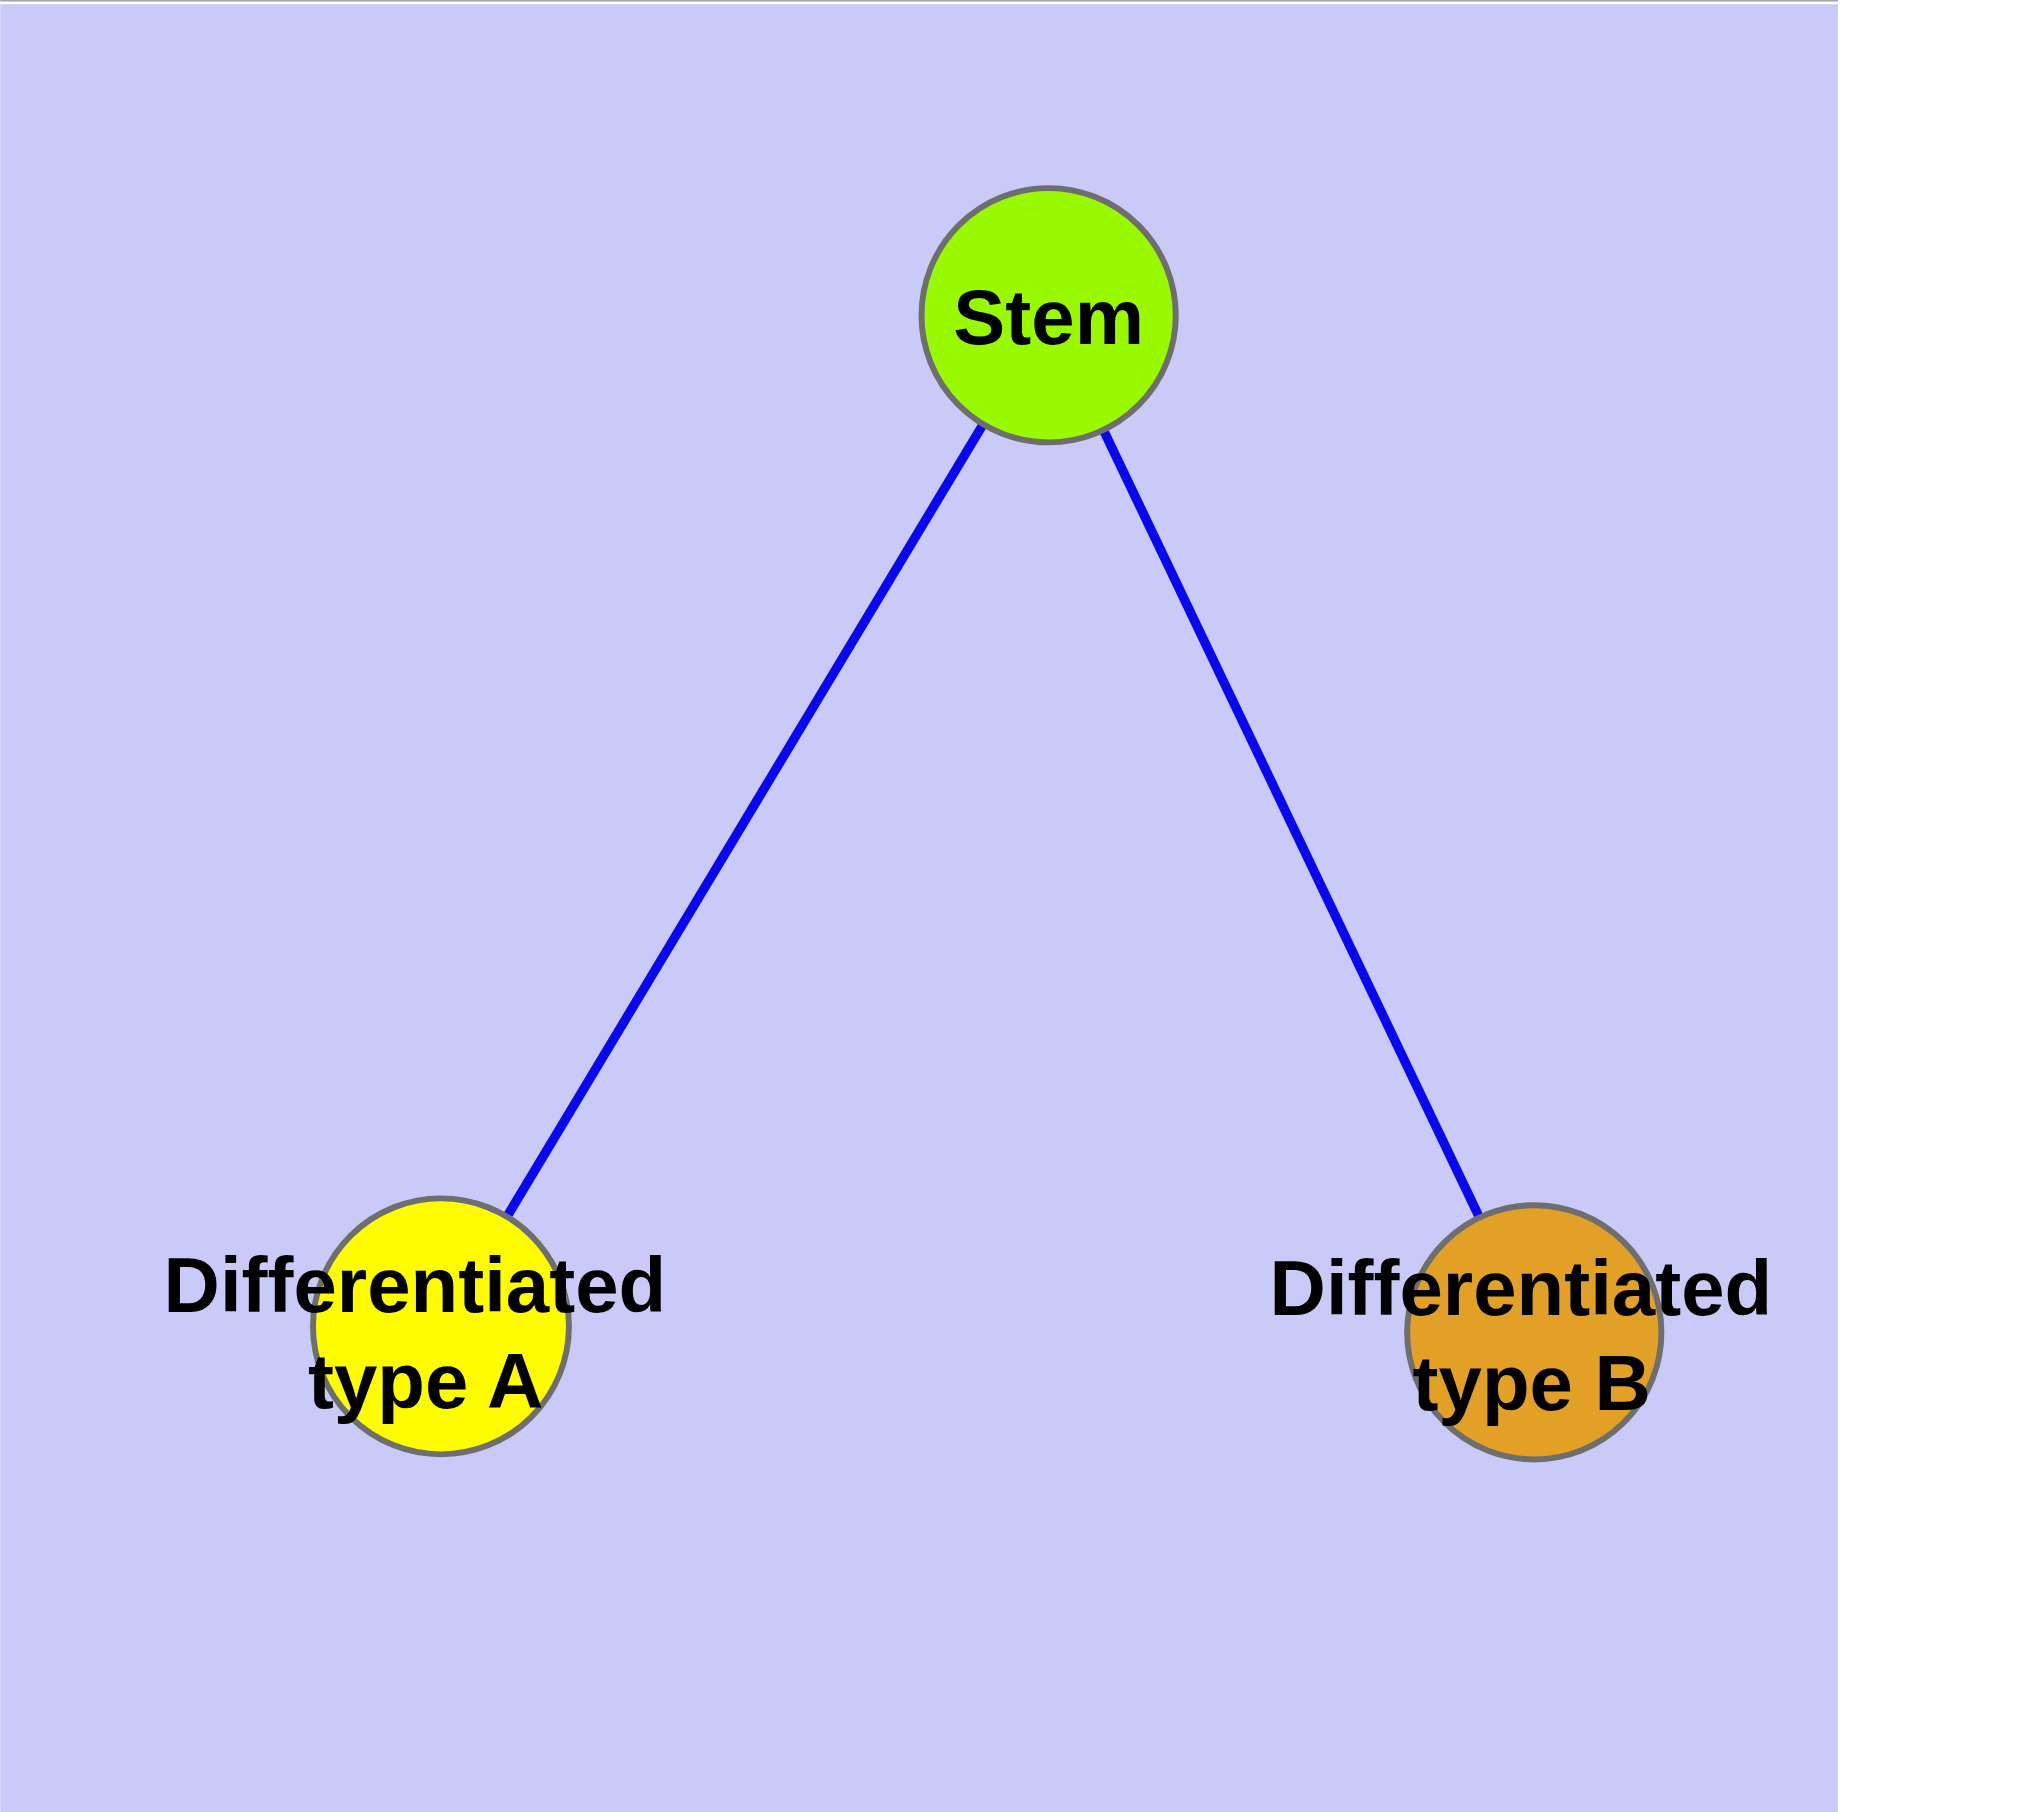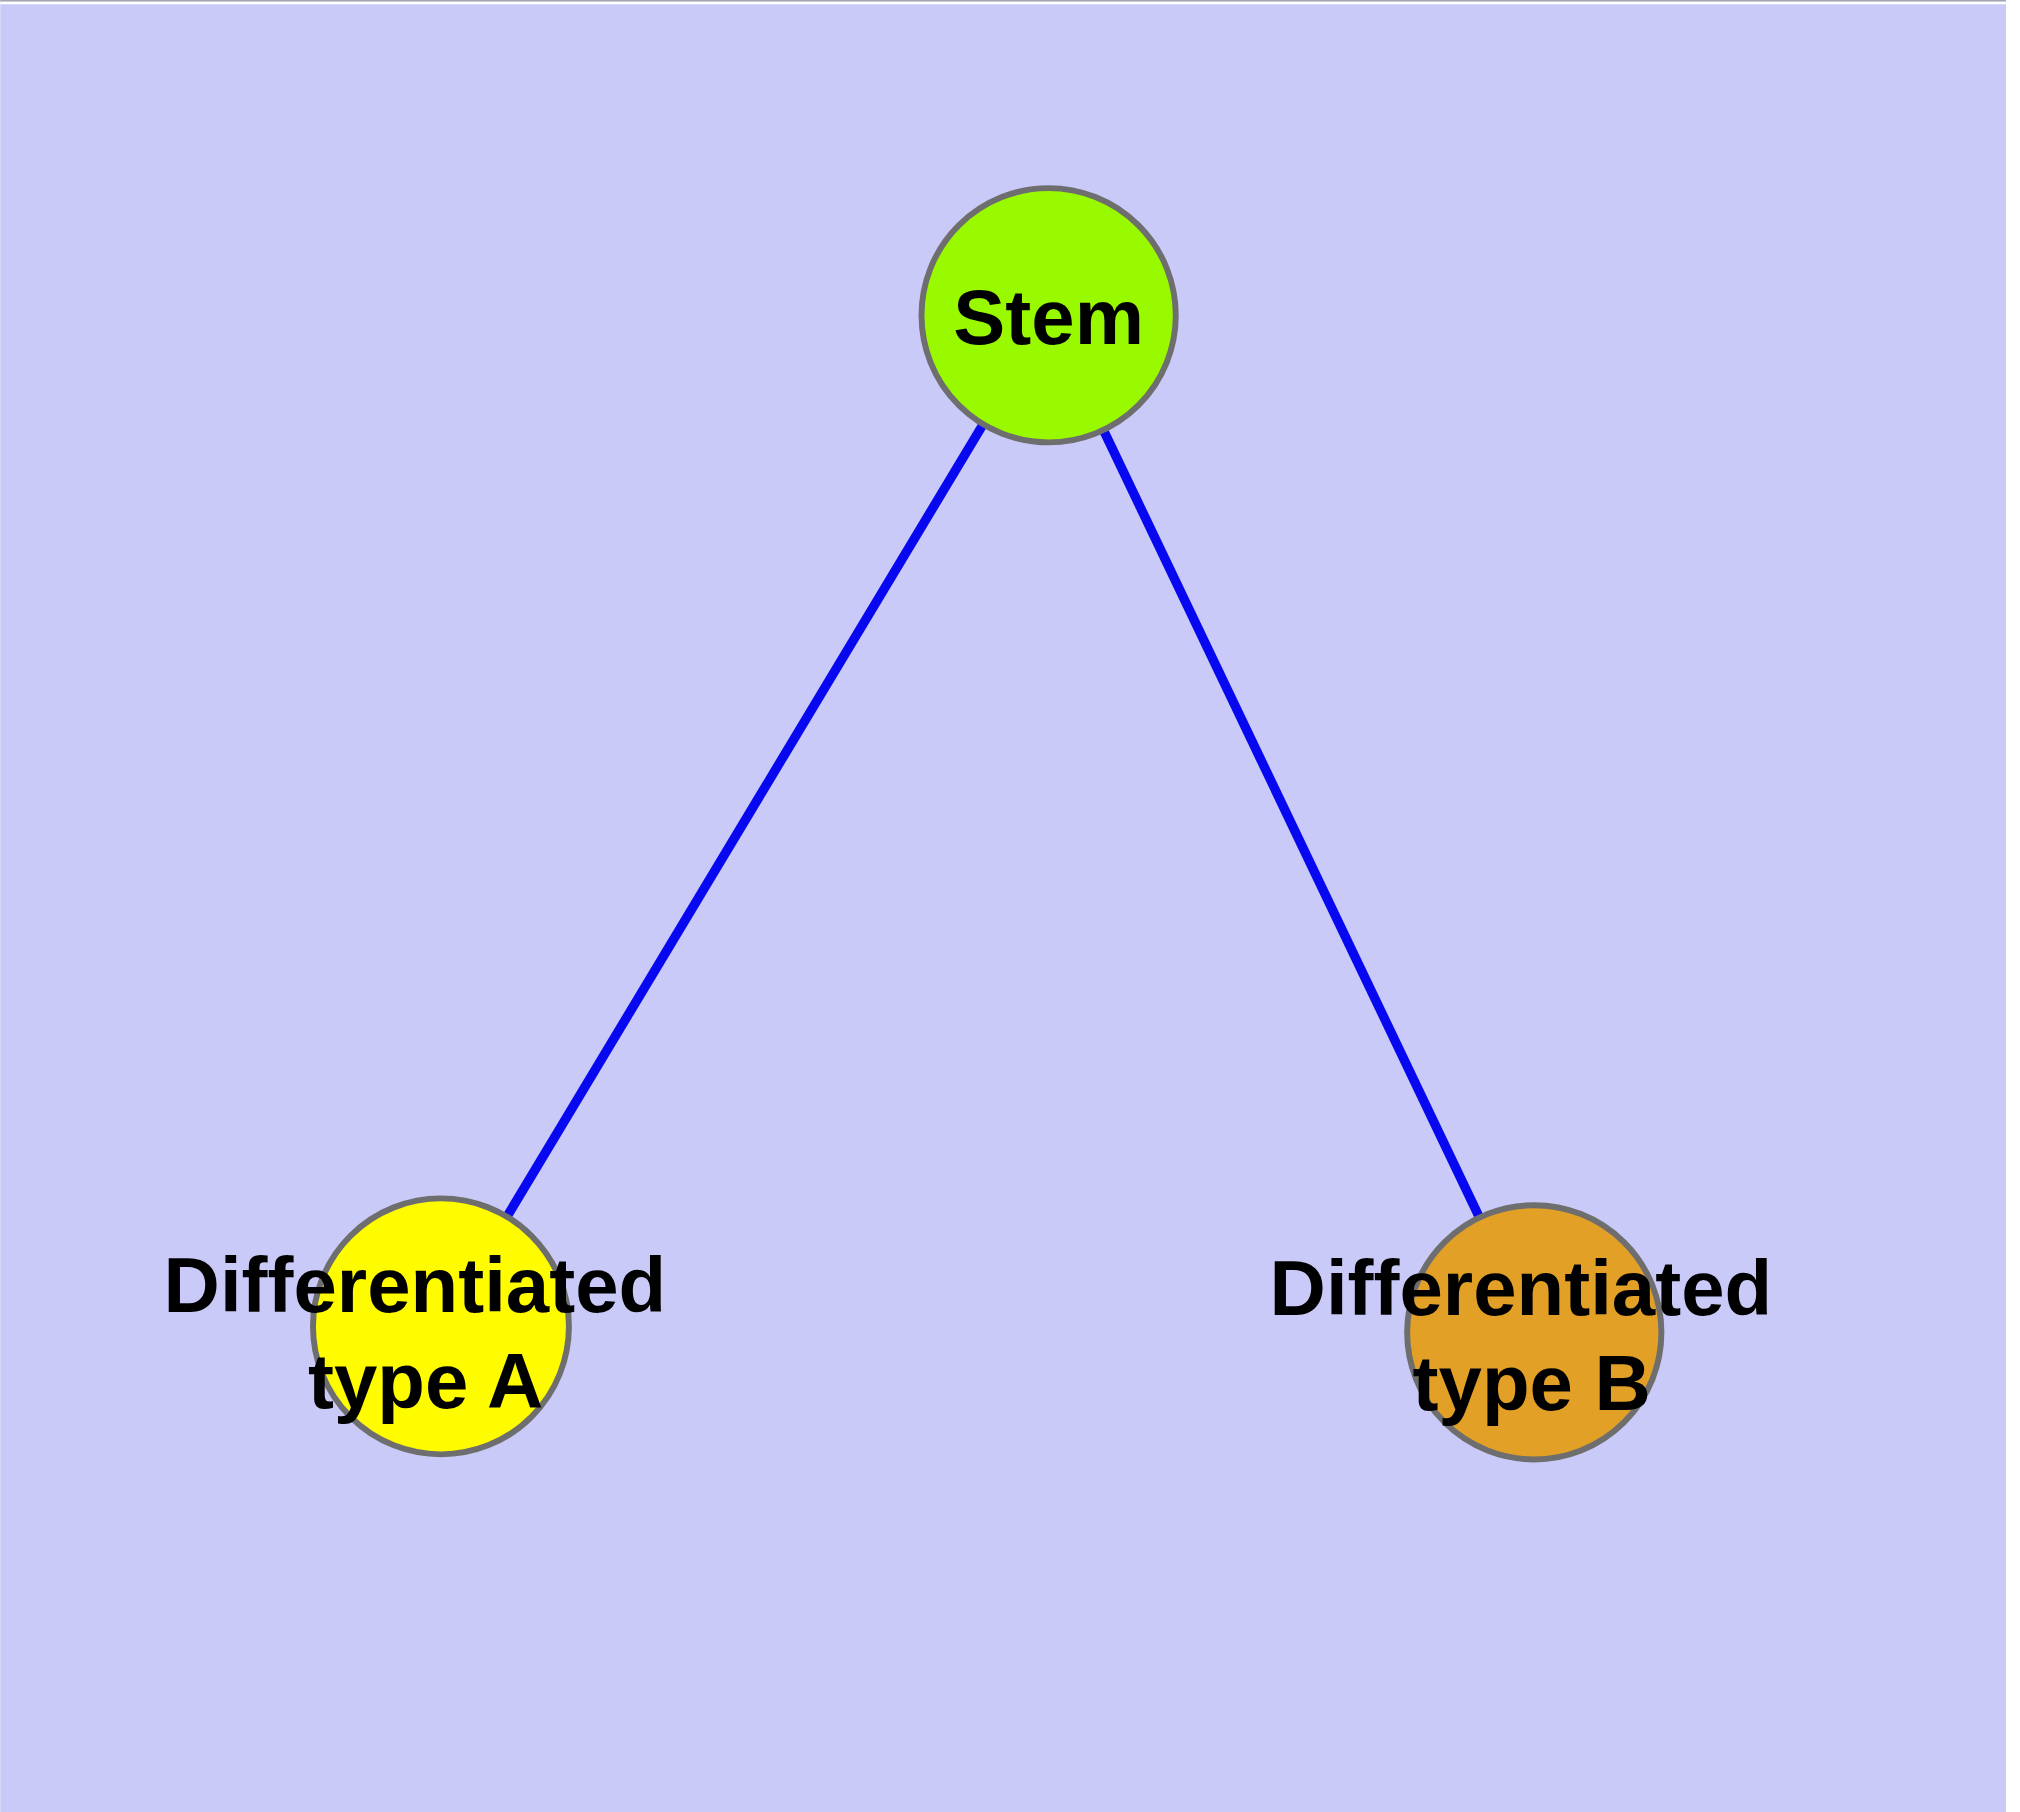--- a/index.html
+++ b/index.html
@@ -2,21 +2,21 @@
 <html style="font-size:13.6px"><head>
 <meta charset="utf-8">
 <style>
   html, body {
     margin: 0;
     padding: 0;
     background: #ffffff;
   }
   .canvas {
     position: relative;
-    width: 2006px;
+    width: 1838px;
     height: 1812px;
     overflow: hidden;
     font-family: "Liberation Sans", "DejaVu Sans", sans-serif;
   }
   svg { display: block; }
   .node-circle {
     stroke-width: 7px;
   }
   .edge-line {
     stroke-width: 11px;

